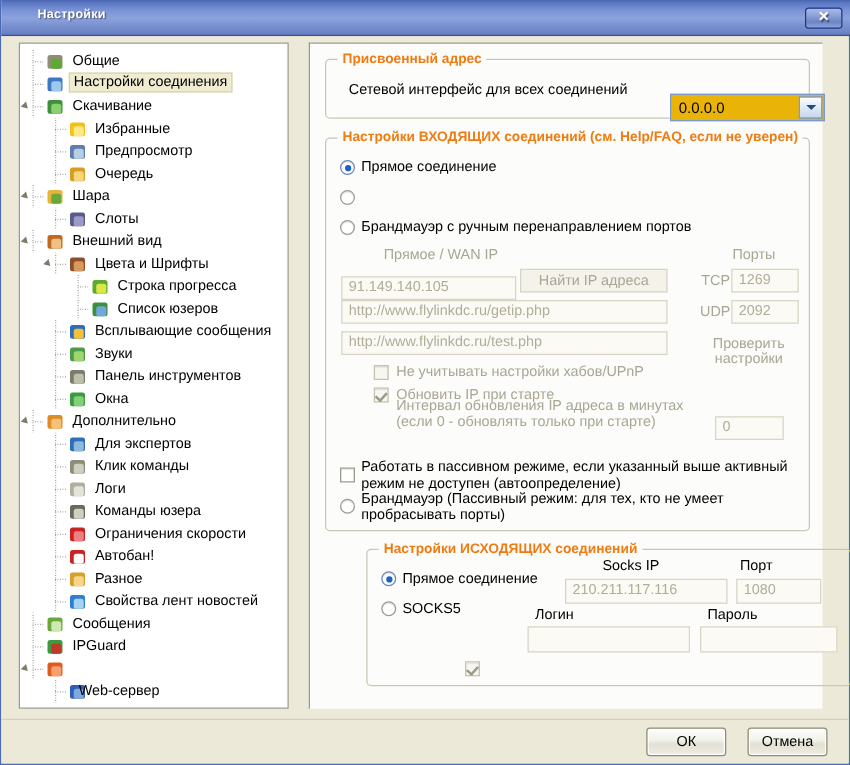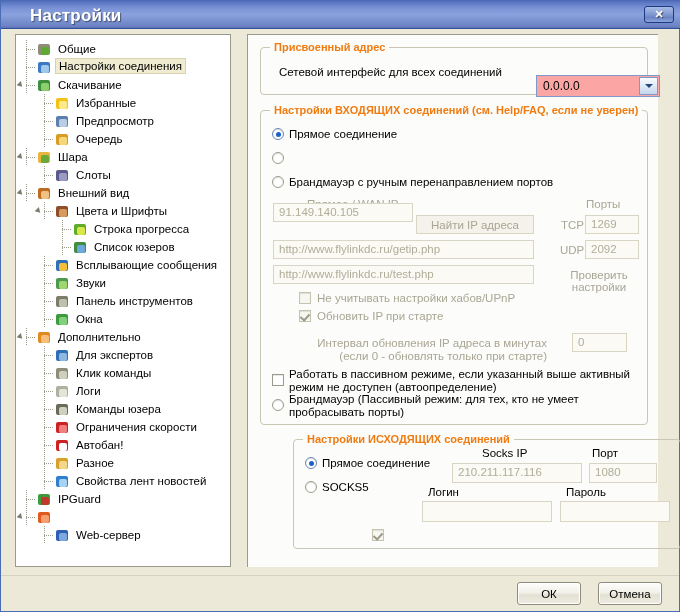--- a/index.html
+++ b/index.html
@@ -29,21 +29,21 @@
     width: 680px; height: 29px;
     background: linear-gradient(to bottom,
         #4a65b0 0%, #5b77c4 8%, #7b93d6 30%,
         #8ba2dd 52%, #7990cf 75%, #6d84c6 92%, #5d73b5 100%);
     border-bottom: 1px solid #31509b;
   }
   #title-text {
     position: absolute;
     left: 9px; top: 6px;
     color: #ffffff;
-    font-size: 17px;
+    font-size: 10px;
     font-weight: bold;
     letter-spacing: .2px;
     text-shadow: 1px 1px 1px rgba(0,0,0,.45);
     white-space: nowrap;
     padding-left: 20px;
   }
   #close-btn {
     position: absolute;
     right: 7px; top: 6px;
     width: 30px; height: 17px;
@@ -246,21 +246,21 @@
   .flatbtn.textonly {
     background: transparent;
     border: none;
   }
 
   
   #combo {
     position: absolute;
     left: 275px; top: 27px;
     width: 124px; height: 22px;
-    background: #fca5a5;
+    background: #eab308;
     border: 1px solid #7c9bc8;
     display: flex;
     align-items: center;
     cursor: pointer;
   }
   #combo-value {
     padding-left: 6px;
     font-size: 12px;
     color: #000;
   }
@@ -546,20 +546,29 @@
             <span class="tree-ico" style="left: 39px;">
               <span class="ic" style="left:1px;top:2px;width:12px;height:11px;background:#2f7fd0;"></span>
               <span class="ic" style="left:4px;top:5px;width:8px;height:8px;background:#a8d2f2;"></span>
             </span>
             <span class="tree-label" style="left: 57px;">Свойства лент новостей</span>
           </div>
           <div class="tree-row">
             <span class="dotline-h" style="left: 10px; top: 9px; width: 9px;"></span>
             <span class="dotline-v" style="left: 10px; top: 0px; height: 18px;"></span>
             <span class="tree-ico" style="left: 21px;">
+              <span class="ic" style="left:1px;top:2px;width:12px;height:11px;background:#6aa83a;"></span>
+              <span class="ic" style="left:4px;top:5px;width:8px;height:8px;background:#cfe8b4;"></span>
+            </span>
+            <span class="tree-label" style="left: 39px;">Сообщения</span>
+          </div>
+          <div class="tree-row">
+            <span class="dotline-h" style="left: 10px; top: 9px; width: 9px;"></span>
+            <span class="dotline-v" style="left: 10px; top: 0px; height: 18px;"></span>
+            <span class="tree-ico" style="left: 21px;">
               <span class="ic" style="left:1px;top:2px;width:12px;height:11px;background:#3d9a3d;"></span>
               <span class="ic" style="left:4px;top:5px;width:8px;height:8px;background:#c0392b;"></span>
             </span>
             <span class="tree-label" style="left: 39px;">IPGuard</span>
           </div>
           <div class="tree-row">
             <span class="expander" style="left: 2px;"></span>
             <span class="dotline-h" style="left: 10px; top: 9px; width: 9px;"></span>
             <span class="dotline-v" style="left: 10px; top: 0px; height: 18px;"></span>
             <span class="tree-ico" style="left: 21px;">
@@ -567,21 +576,21 @@
               <span class="ic" style="left:4px;top:5px;width:8px;height:8px;background:#f6a070;"></span>
             </span>
           </div>
           <div class="tree-row">
             <span class="dotline-h" style="left: 28px; top: 9px; width: 9px;"></span>
             <span class="dotline-v" style="left: 28px; top: 0px; height: 18px;"></span>
             <span class="tree-ico" style="left: 39px;">
               <span class="ic" style="left:1px;top:2px;width:12px;height:11px;background:#2f5fb5;"></span>
               <span class="ic" style="left:4px;top:5px;width:8px;height:8px;background:#7fa8e0;"></span>
             </span>
-            <span class="tree-label" style="left: 57px; text-align: center;">Web-сервер</span>
+            <span class="tree-label" style="left: 44px; text-align: center;">Web-сервер</span>
           </div>
         </div>
     </div>
 
     <div id="right-panel">
 
       <div class="groupbox" style="left:12px; top:12px; width:388px; height:48px;">
         <div class="group-legend">Присвоенный адрес</div>
         <div class="lbl" style="left:18px; top:18px;">Сетевой интерфейс для всех соединений</div>
         <div id="combo">
@@ -597,39 +606,39 @@
         <div class="lbl" style="left:28px; top:17px;">Прямое соединение</div>
 
         <div class="radio" style="left:11px; top:41px;"></div>
 
         <div class="radio" style="left:11px; top:65px;"></div>
         <div class="lbl" style="left:28px; top:65px;">Брандмауэр с ручным перенаправлением портов</div>
 
         <div class="lbl dim" style="left:46px; top:87px;">Прямое / WAN IP</div>
         <div class="lbl dim" style="left:325px; top:87px;">Порты</div>
 
-        <div class="field" style="left:12px; top:92px; width:140px; height:19px;">91.149.140.105</div>
+        <div class="field" style="left:12px; top:110px; width:140px; height:19px;">91.149.140.105</div>
         <div class="flatbtn" style="left:155px; top:104px; width:118px; height:19px;">Найти IP адреса</div>
         <div class="lbl dim" style="left:300px; top:108px;">TCP</div>
         <div class="field" style="left:324px; top:104px; width:54px; height:19px;">1269</div>
 
         <div class="field" style="left:12px; top:129px; width:261px; height:19px;">http://www.flylinkdc.ru/getip.php</div>
         <div class="lbl dim" style="left:299px; top:133px;">UDP</div>
         <div class="field" style="left:324px; top:129px; width:54px; height:19px;">2092</div>
 
         <div class="field" style="left:12px; top:154px; width:261px; height:19px;">http://www.flylinkdc.ru/test.php</div>
         <div class="flatbtn textonly" style="left:292px; top:155px; width:92px; height:30px;">Проверить настройки</div>
 
         <div class="chk dim" style="left:38px; top:181px;"></div>
         <div class="lbl dim" style="left:56px; top:181px;">Не учитывать настройки хабов/UPnP</div>
 
         <div class="chk dim checked" style="left:38px; top:199px;"></div>
         <div class="lbl dim" style="left:56px; top:199px;">Обновить IP при старте</div>
 
-        <div class="lbl dim wrap" style="left:56px; top:226px; width:230px;text-align:right;">Интервал обновления IP адреса в минутах (если 0 - обновлять только при старте)</div>
+        <div class="lbl dim wrap" style="left:56px; top:208px; width:230px;">Интервал обновления IP адреса в минутах (если 0 - обновлять только при старте)</div>
         <div class="field" style="left:311px; top:222px; width:55px; height:19px;">0</div>
 
         <div class="chk" style="left:11px; top:263px;"></div>
         <div class="lbl wrap" style="left:28px; top:257px; width:350px;">Работать в пассивном режиме, если указанный выше активный режим не доступен (автоопределение)</div>
 
         <div class="radio" style="left:11px; top:288px;"></div>
         <div class="lbl wrap" style="left:28px; top:282px; width:355px;">Брандмауэр (Пассивный режим: для тех, кто не умеет пробрасывать порты)</div>
       </div>
 
       <div class="groupbox" style="left:12px; top:404px; width:388px; height:110px;margin-left:33px;">

